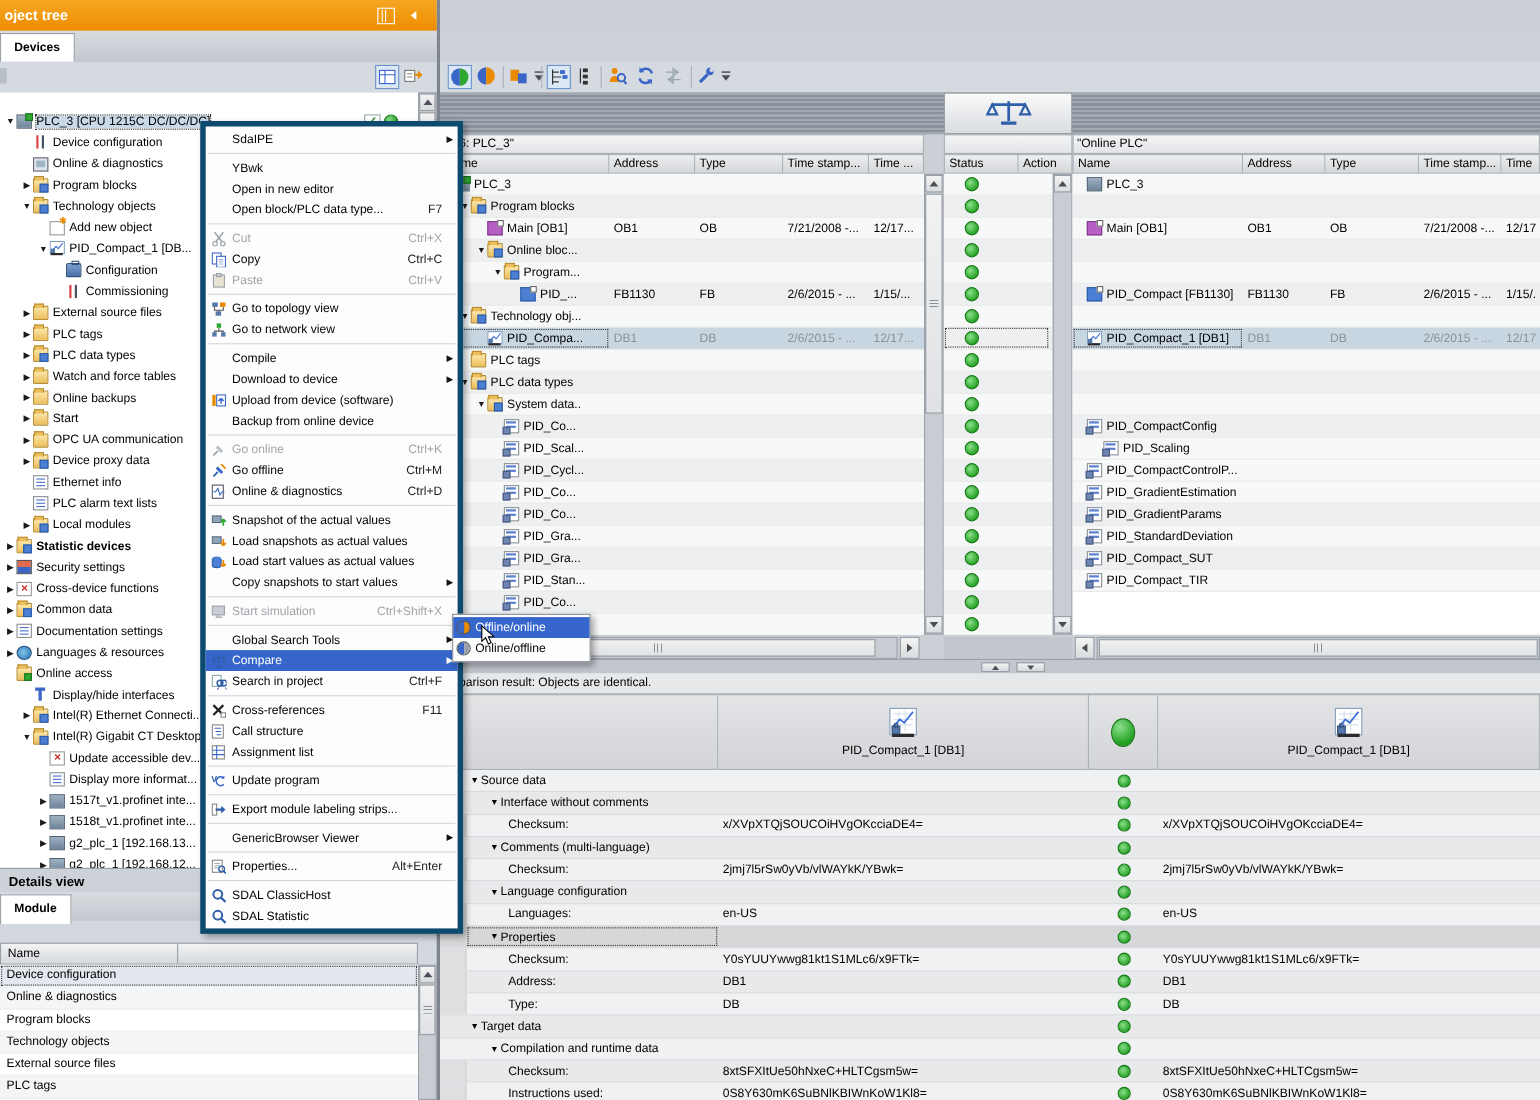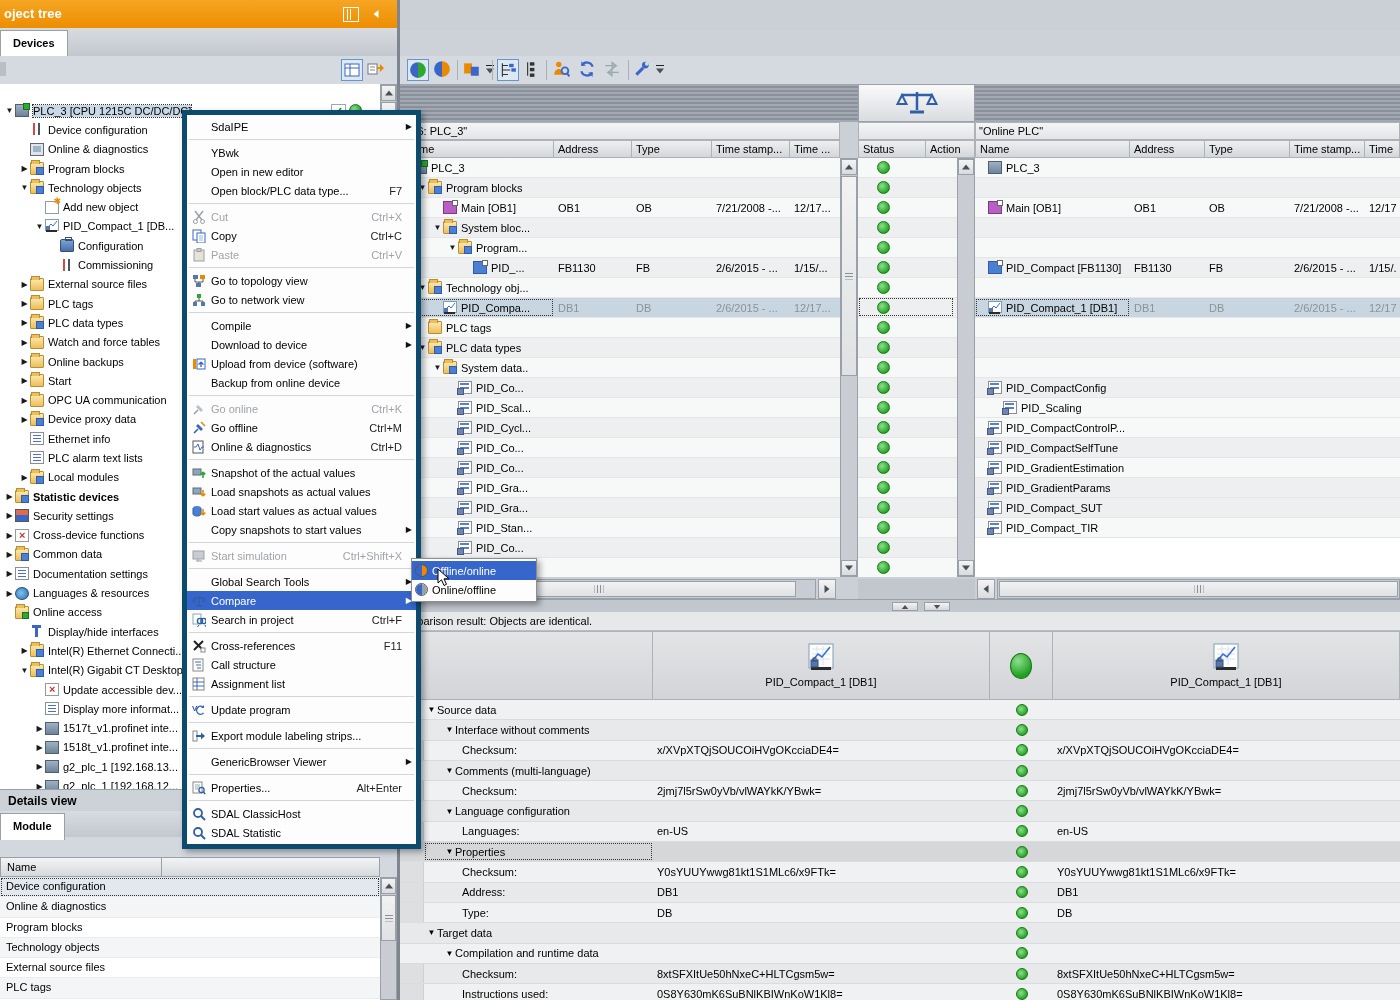--- a/index.html
+++ b/index.html
@@ -549,21 +549,21 @@
           </span>
           <span class="cell">OB1</span>
           <span class="cell">OB</span>
           <span class="cell">7/21/2008 -...</span>
           <span class="cell">12/17...</span>
         </div>
         <div class="grow alt" style="grid-template-columns: 154px 78px 80px 78px 1fr;">
           <span class="namecell" style="padding-left:32px">
             <span class="arr">▼</span>
             <span class="ic folder b"></span>
-            <span class="lbl">System bloc...</span>
+            <span class="lbl">Online bloc...</span>
           </span>
           <span class="cell"></span>
           <span class="cell"></span>
           <span class="cell"></span>
           <span class="cell"></span>
         </div>
         <div class="grow" style="grid-template-columns: 154px 78px 80px 78px 1fr;">
           <span class="namecell" style="padding-left:47px">
             <span class="arr">▼</span>
             <span class="ic folder b"></span>
@@ -990,47 +990,47 @@
           <span class="namecell" style="padding-left:2px">
             <span class="arr"></span>
             <span class="ic udt"></span>
             <span class="lbl">PID_CompactControlP...</span>
           </span>
           <span class="cell"></span>
           <span class="cell"></span>
           <span class="cell"></span>
           <span class="cell"></span>
         </div>
+        <div class="grow" style="grid-template-columns: 155px 75px 85px 75px 1fr;">
+          <span class="namecell" style="padding-left:2px">
+            <span class="arr"></span>
+            <span class="ic udt"></span>
+            <span class="lbl">PID_GradientEstimation</span>
+          </span>
+          <span class="cell"></span>
+          <span class="cell"></span>
+          <span class="cell"></span>
+          <span class="cell"></span>
+        </div>
         <div class="grow alt" style="grid-template-columns: 155px 75px 85px 75px 1fr;">
           <span class="namecell" style="padding-left:2px">
             <span class="arr"></span>
             <span class="ic udt"></span>
-            <span class="lbl">PID_CompactSelfTune</span>
+            <span class="lbl">PID_GradientParams</span>
           </span>
           <span class="cell"></span>
           <span class="cell"></span>
           <span class="cell"></span>
           <span class="cell"></span>
         </div>
         <div class="grow" style="grid-template-columns: 155px 75px 85px 75px 1fr;">
           <span class="namecell" style="padding-left:2px">
             <span class="arr"></span>
             <span class="ic udt"></span>
-            <span class="lbl">PID_GradientEstimation</span>
-          </span>
-          <span class="cell"></span>
-          <span class="cell"></span>
-          <span class="cell"></span>
-          <span class="cell"></span>
-        </div>
-        <div class="grow alt" style="grid-template-columns: 155px 75px 85px 75px 1fr;">
-          <span class="namecell" style="padding-left:2px">
-            <span class="arr"></span>
-            <span class="ic udt"></span>
-            <span class="lbl">PID_GradientParams</span>
+            <span class="lbl">PID_StandardDeviation</span>
           </span>
           <span class="cell"></span>
           <span class="cell"></span>
           <span class="cell"></span>
           <span class="cell"></span>
         </div>
         <div class="grow alt" style="grid-template-columns: 155px 75px 85px 75px 1fr;">
           <span class="namecell" style="padding-left:2px">
             <span class="arr"></span>
             <span class="ic udt"></span>

